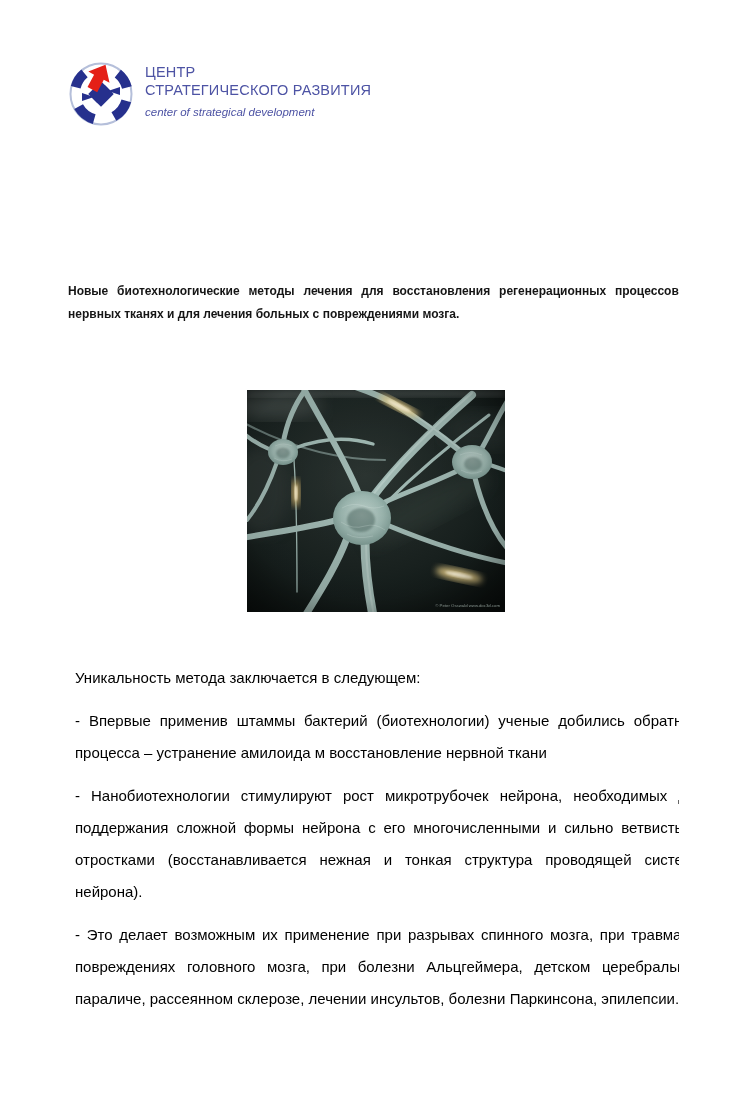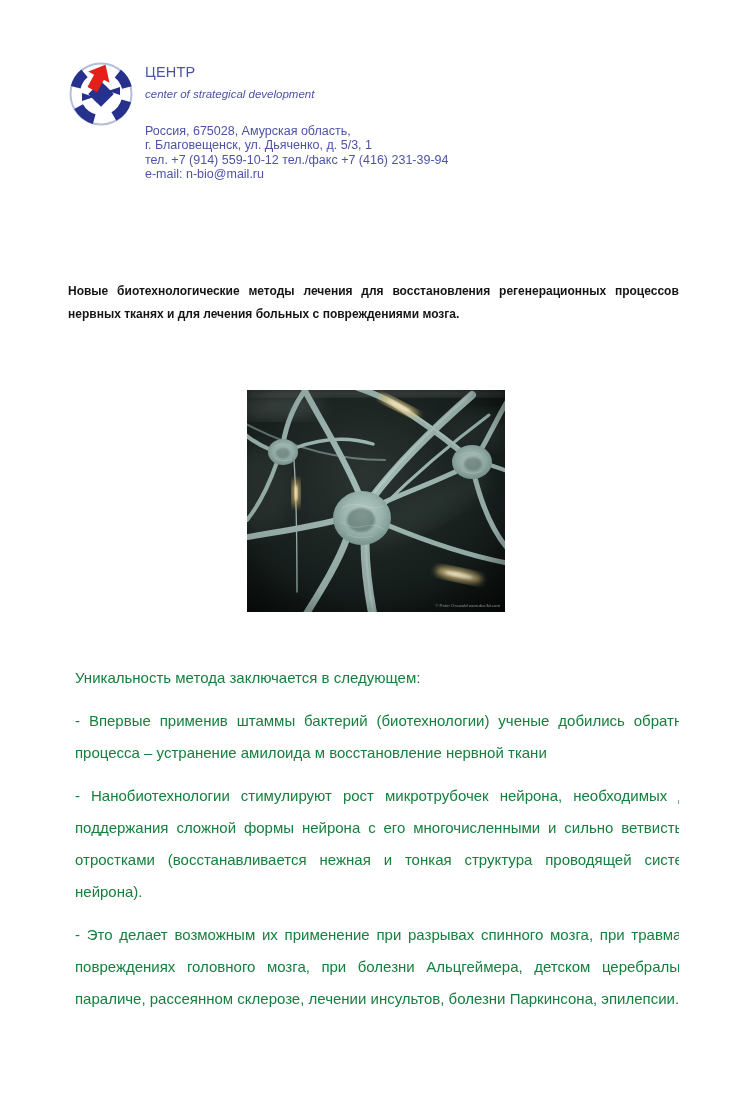--- a/index.html
+++ b/index.html
@@ -26,21 +26,21 @@
     position:absolute;left:68px;top:280px;width:627px;
     font-size:12px;font-weight:bold;color:#151515;
     line-height:23px;text-align:justify;margin:0;
   }
   .figure{
     position:absolute;left:247px;top:390px;width:258px;height:222px;margin:0;
   }
   .figure svg{display:block;}
   .body-text{
     position:absolute;left:75px;top:662px;width:629px;
-    font-size:15px;color:#15803d;line-height:32px;text-align:justify;
+    font-size:15px;color:#000000;line-height:32px;text-align:justify;
   }
   .body-text p{margin:0 0 11px 0;}
   .body-text p.intro{text-align:left;}
 </style>
 </head>
 <body>
 
 <div class="page">
 
   <header class="letterhead">
@@ -64,29 +64,24 @@
 
         <g transform="rotate(28 30 18)" fill="#e41f17">
           <polygon points="30,2 42,16 35.5,16 35.5,30 24.5,30 24.5,16 18,16"></polygon>
         </g>
       </svg>
     </div>
 
     <div class="org-block">
       <div class="org-ru">
         <div>ЦЕНТР</div>
+        <div>СТРАТЕГИЧЕСКОГО РАЗВИТИЯ</div>
       </div>
       <div class="org-en">
         <div>center of strategical development</div>
-      </div>
-      <div class="contact">
-        <div>Россия, 675028, Амурская область,</div>
-        <div>г. Благовещенск, ул. Дьяченко, д. 5/3, 1</div>
-        <div>тел. +7 (914) 559-10-12 тел./факс +7 (416) 231-39-94</div>
-        <div>e-mail:  n-bio@mail.ru</div>
       </div>
     </div>
   </header>
 
   <p class="doc-title">Новые биотехнологические методы лечения для восстановления регенерационных процессов в нервных тканях и для лечения больных с повреждениями мозга.</p>
 
   <figure class="figure">
     <svg width="258" height="222" viewBox="0 0 258 222">
       <defs>
         <radialGradient id="bgGrad" cx="45%" cy="38%" r="85%">

